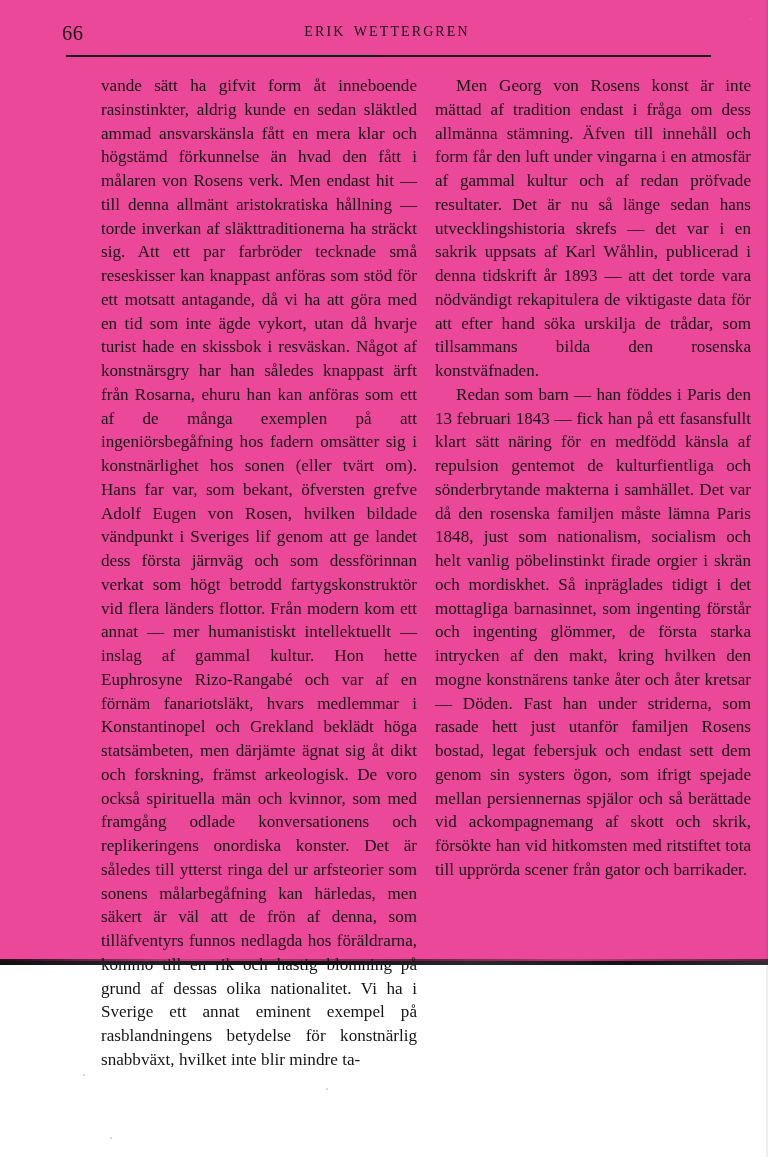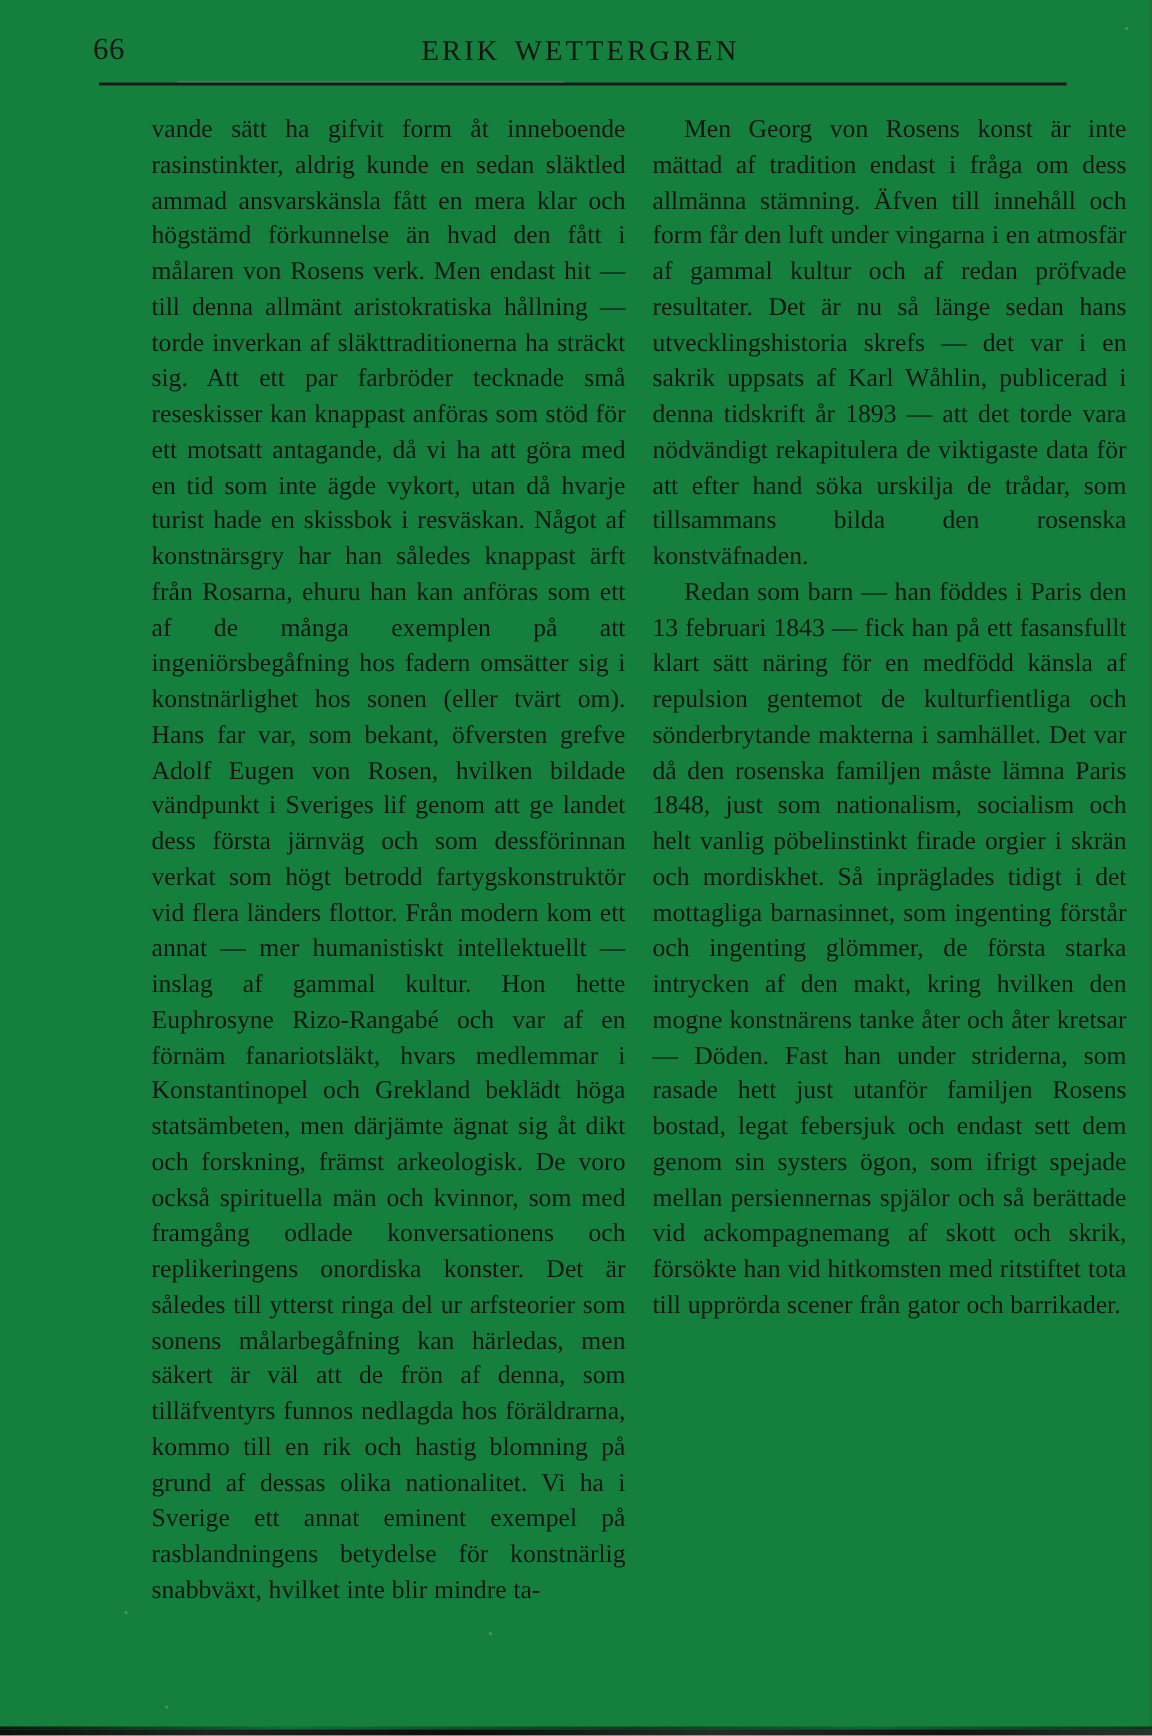--- a/index.html
+++ b/index.html
@@ -14,22 +14,22 @@
     font-family: "Liberation Serif", "DejaVu Serif", serif;
     color: #111111;
     position: relative;
   }
 
   .page {
     position: absolute;
     left: 0;
     top: 0;
     width: 768px;
-    height: 1157px;
-    background: #15803d;
+    height: 965px;
+    background: #ec4899;
   }
 
   
   .running-head {
     position: absolute;
     left: 62px;
     top: 22px;
     width: 650px;
     height: 30px;
   }
@@ -40,21 +40,21 @@
     font-size: 20.5px;
     letter-spacing: 0.4px;
     color: #161616;
   }
   .head-title {
     position: absolute;
     left: 0;
     top: 2px;
     width: 650px;
     text-align: center;
-    font-size: 19px;
+    font-size: 14px;
     letter-spacing: 2.1px;
     color: #141414;
     word-spacing: 3px;
   }
   .head-rule {
     position: absolute;
     left: 66px;
     top: 55px;
     width: 645px;
     height: 2px;

